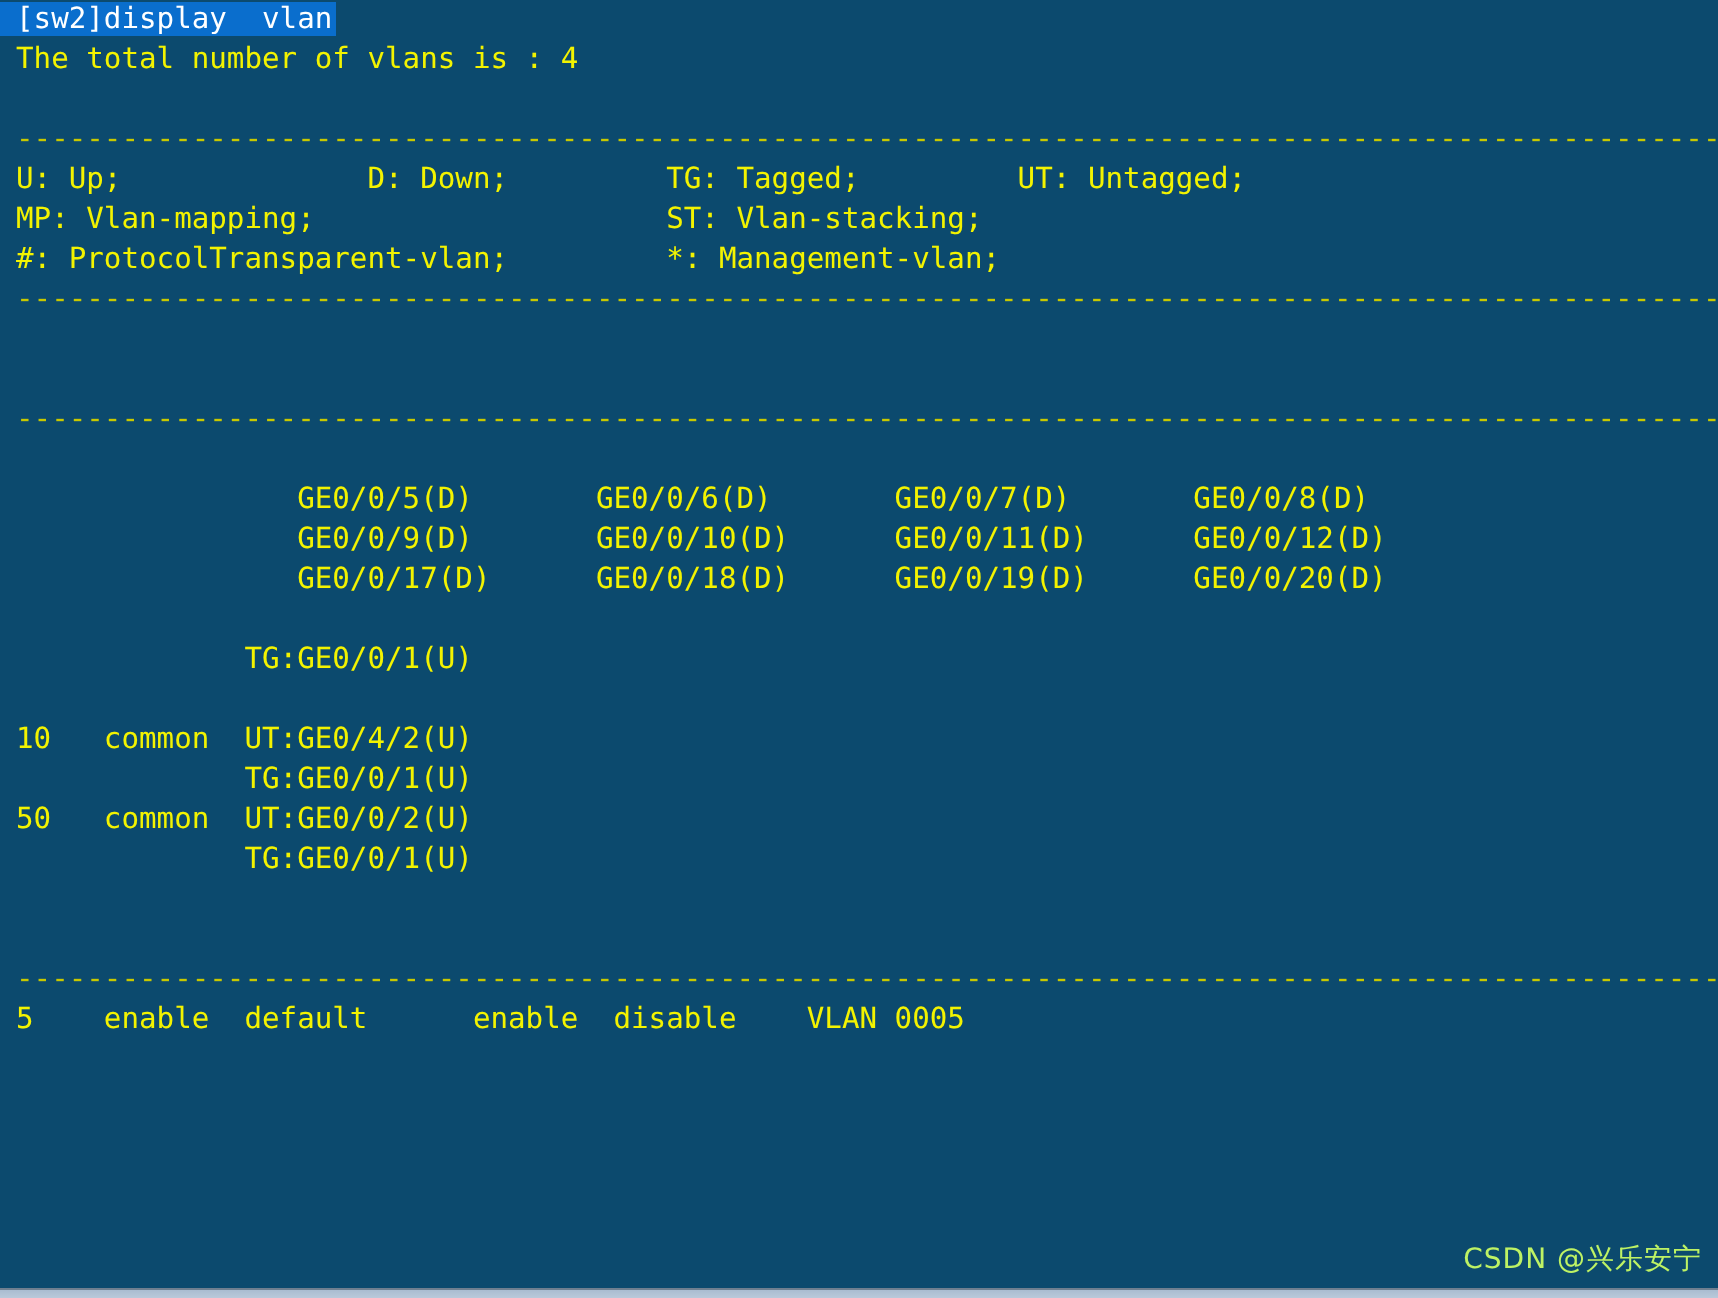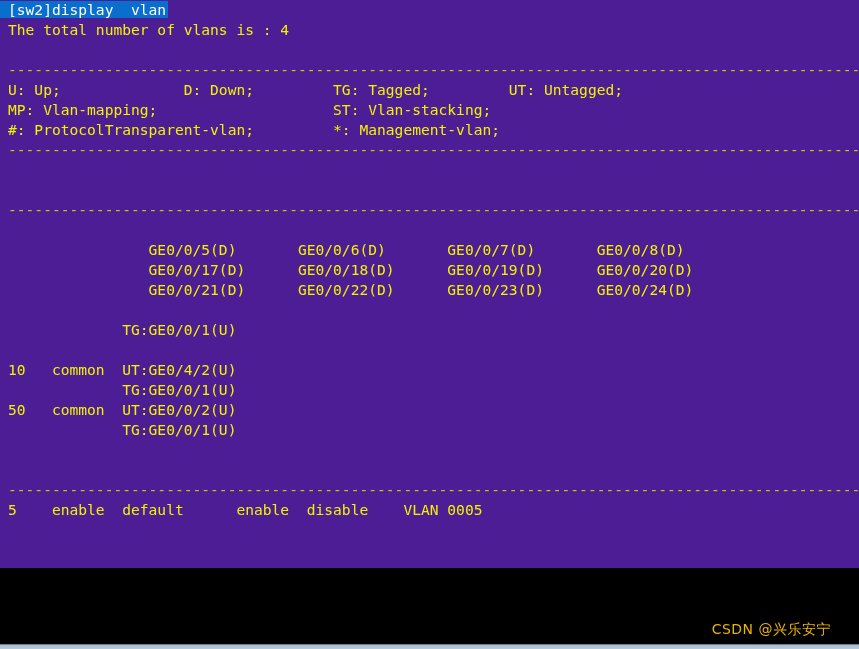--- a/index.html
+++ b/index.html
@@ -13,22 +13,22 @@
     overflow: hidden;
     position: relative;
     font-family: "DejaVu Sans Mono", "Liberation Mono", monospace;
   }
 
   #terminal {
     position: absolute;
     left: 0;
     top: 0;
     width: 859px;
-    height: 568px;
-    background: #4c1d95;
+    height: 644px;
+    background: #0c4a6e;
     overflow: hidden;
   }
 
   .line {
     position: relative;
     height: 20px;
     line-height: 20px;
     white-space: pre;
     font-size: 14.6px;
     letter-spacing: 0px;
@@ -51,23 +51,23 @@
     padding-left: 8px;
     padding-right: 2px;
   }
 
   .dashes {
     color: #c8c800;
   }
 
   #watermark {
     position: absolute;
-    right: 28px;
+    right: 8px;
     bottom: 10px;
-    color: #eab308;
+    color: #bef264;
     font-family: "DejaVu Sans", "Liberation Sans", sans-serif;
     font-size: 14px;
     letter-spacing: 0.5px;
     pointer-events: none;
     white-space: pre;
   }
 
   #bottom-chrome {
     position: absolute;
     left: 0;
@@ -98,22 +98,22 @@
 
   <div class="line blank"> </div>
   <div class="line blank"> </div>
 
 
   <div class="line dashes">--------------------------------------------------------------------------------------------------</div>
 
   <div class="line blank"> </div>
 
   <div class="line">                GE0/0/5(D)       GE0/0/6(D)       GE0/0/7(D)       GE0/0/8(D)</div>
+  <div class="line">                GE0/0/9(D)       GE0/0/10(D)      GE0/0/11(D)      GE0/0/12(D)</div>
   <div class="line">                GE0/0/17(D)      GE0/0/18(D)      GE0/0/19(D)      GE0/0/20(D)</div>
-  <div class="line">                GE0/0/21(D)      GE0/0/22(D)      GE0/0/23(D)      GE0/0/24(D)</div>
   <div class="line"></div>
   <div class="line">             TG:GE0/0/1(U)</div>
   <div class="line"></div>
   <div class="line">10   common  UT:GE0/4/2(U)</div>
   <div class="line">             TG:GE0/0/1(U)</div>
   <div class="line">50   common  UT:GE0/0/2(U)</div>
   <div class="line">             TG:GE0/0/1(U)</div>
 
   <div class="line blank"> </div>
   <div class="line blank"> </div>

